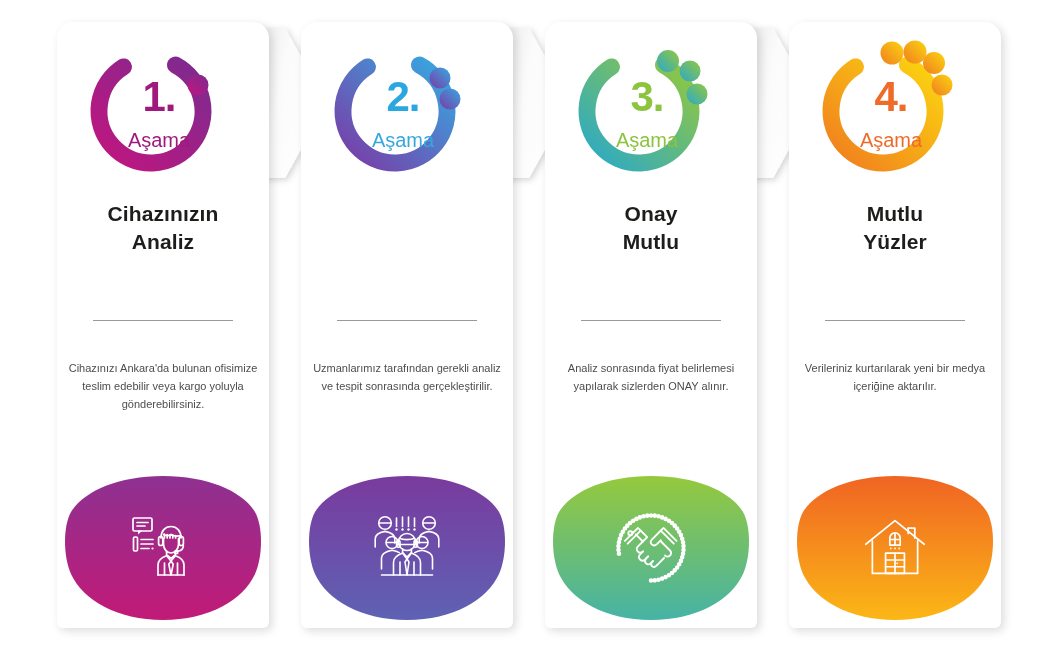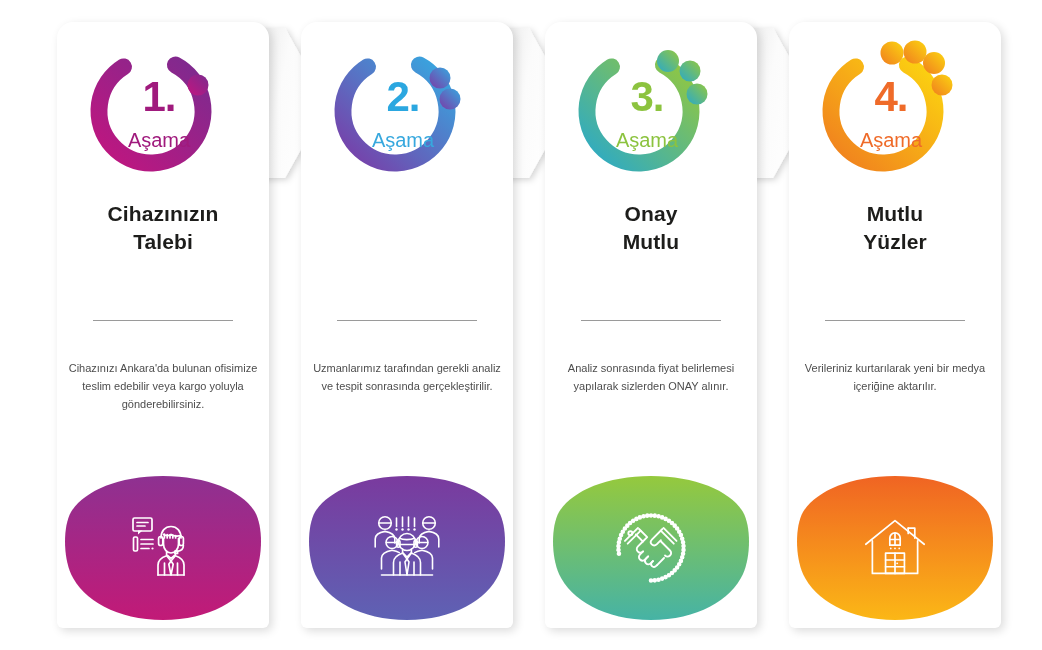--- a/index.html
+++ b/index.html
@@ -187,21 +187,21 @@
   <path d="M 118.41 39.09 A 52 52 0 1 1 66.44 40.90" stroke="url(#rg0)" stroke-width="17" fill="none" stroke-linecap="round"></path>
   <circle cx="141" cy="59" r="10.5" fill="url(#rg0)"></circle>
   </svg>
         <div class="ring-label">
           <div class="num" style="color: rgb(160, 26, 125);">1.</div>
           <div class="asama" style="color: rgb(160, 26, 125);">Aşama</div>
         </div>
       </div>
       <div class="title">
         <div>Cihazınızın</div>
-        <div>Talebi</div>
+        <div>Analiz</div>
       </div>
       <div class="divider"></div>
       <div class="desc">Cihazınızı Ankara'da bulunan ofisimize teslim edebilir veya kargo yoluyla gönderebilirsiniz.</div>
       <div class="blob-wrap">
         <svg class="blob-svg" viewBox="0 0 212 148">
   <defs>
     <linearGradient id="bg0" x1="0.5" y1="0" x2="0.5" y2="1">
       <stop offset="0%" stop-color="#8e3191"></stop>
       <stop offset="100%" stop-color="#c21a77"></stop>
     </linearGradient>

